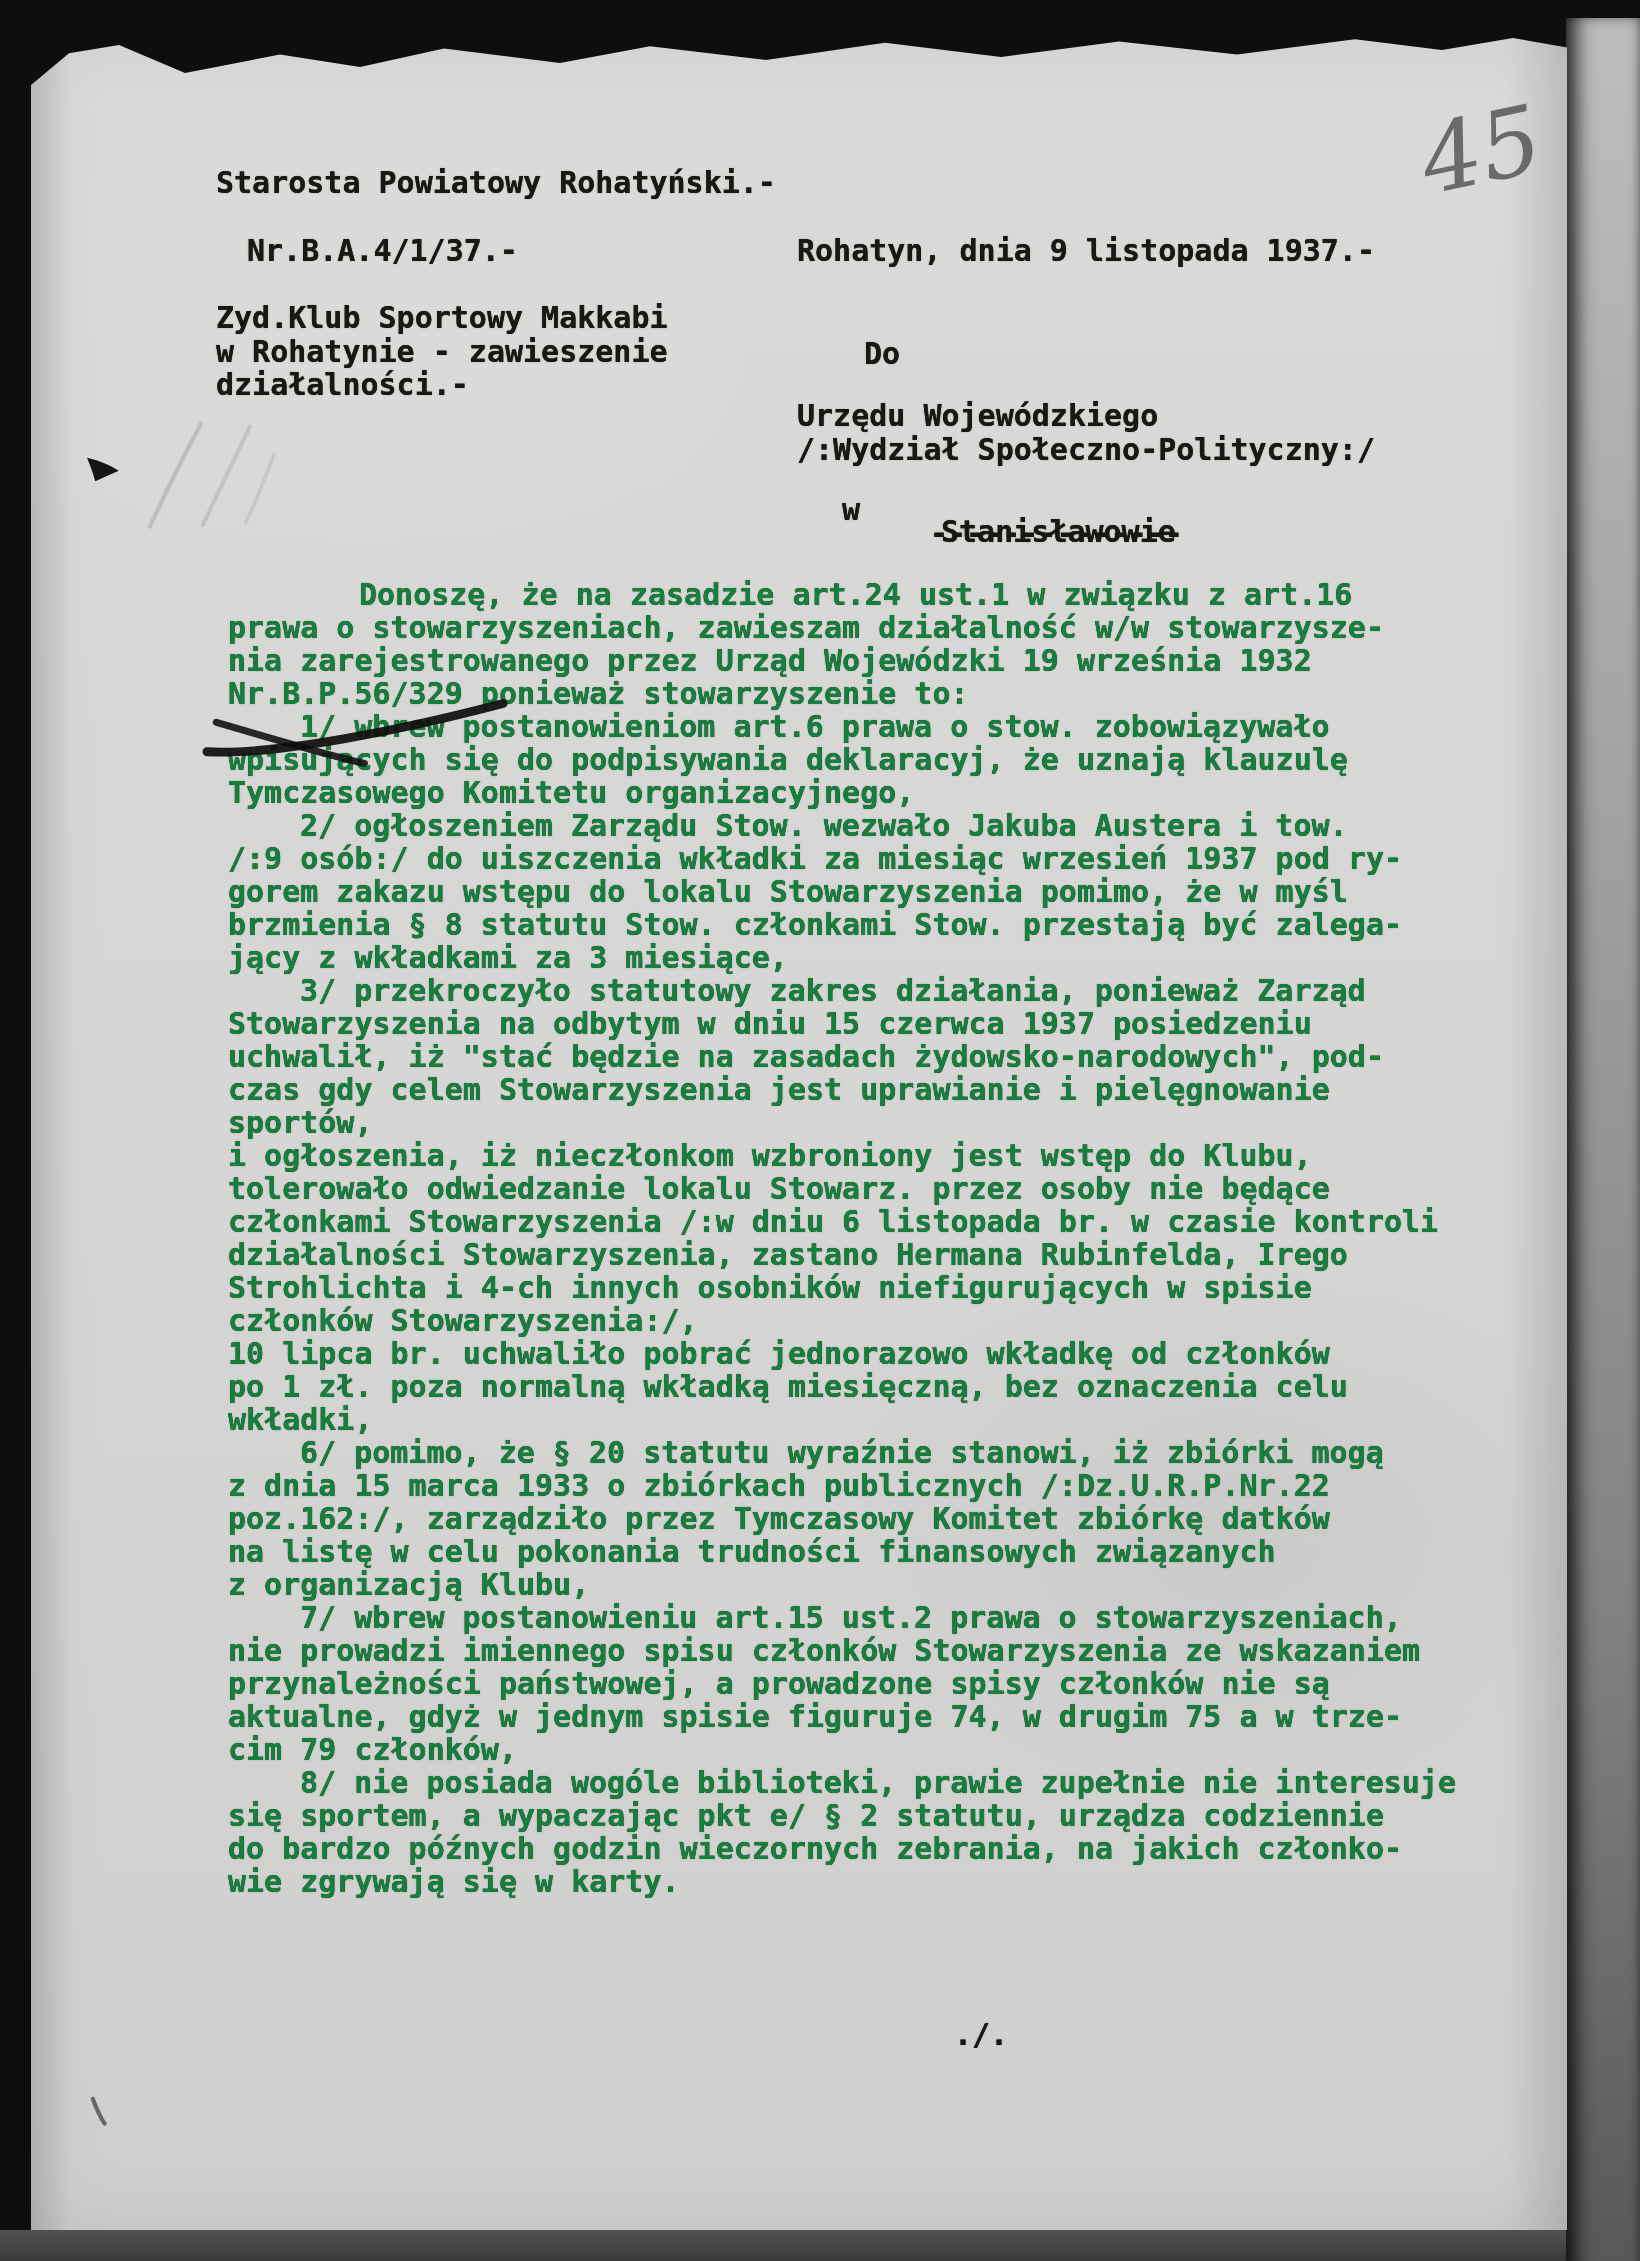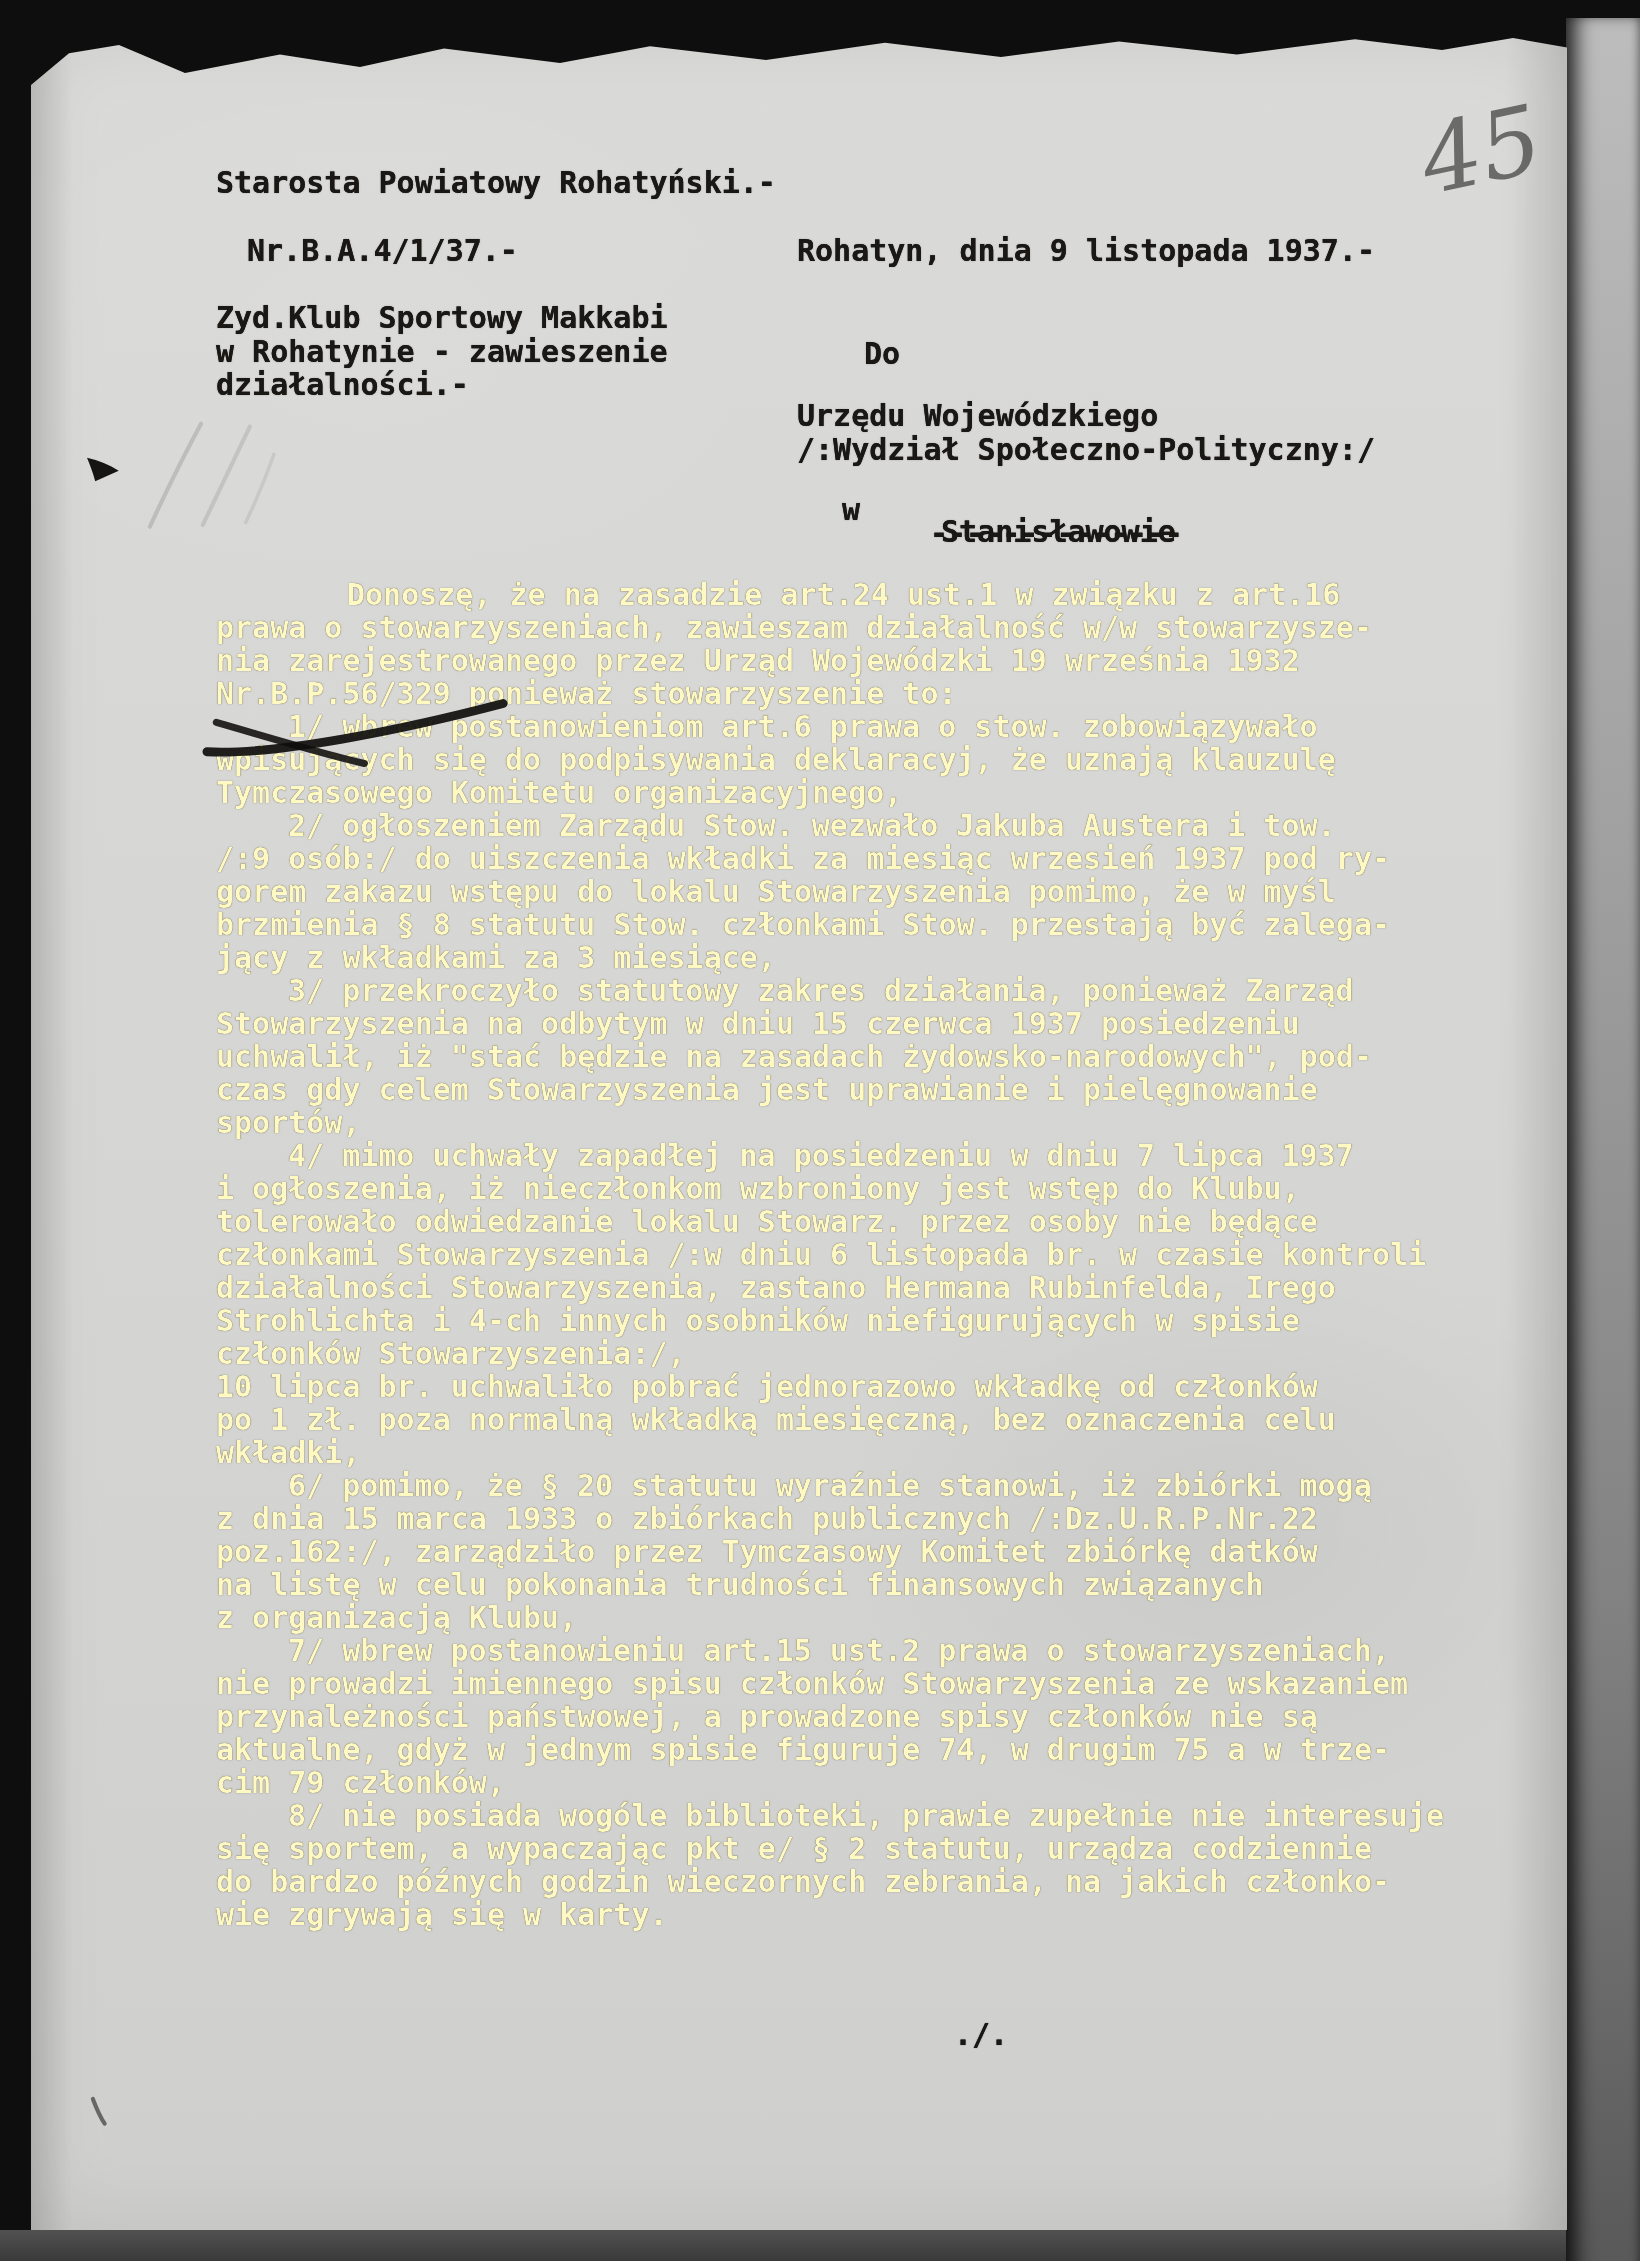--- a/index.html
+++ b/index.html
@@ -41,23 +41,23 @@
     z-index:1;
   }
   .ink{
     position:absolute;white-space:pre;
     font:700 30px/33px "DejaVu Sans Mono","Liberation Mono",monospace;
     color:#1a1815;
     text-shadow:0 0 0.6px rgba(15,12,10,.9),0 0 1.8px rgba(35,30,22,.3);
     z-index:3;
   }
   .body-text{
-    position:absolute;left:216px;top:560px;width:1388px;z-index:3;
+    position:absolute;left:228px;top:560px;width:1388px;z-index:3;
     font:700 30px/33px "DejaVu Sans Mono","Liberation Mono",monospace;
-    color:#fef9c3;
+    color:#15803d;
     text-shadow:0 0 0.6px rgba(15,12,10,.9),0 0 1.8px rgba(35,30,22,.3);
   }
   .tline{white-space:pre;}
   .ind-intro{padding-left:131px;}
   .ind-point{padding-left:72px;}
   .marks{position:absolute;left:0;top:0;width:1640px;height:2261px;z-index:4;pointer-events:none;}
 </style>
 </head>
 <body>
 
@@ -93,21 +93,20 @@
       <div class="tline ind-point">2/ ogłoszeniem Zarządu Stow. wezwało Jakuba Austera i tow.</div>
       <div class="tline">/:9 osób:/ do uiszczenia wkładki za miesiąc wrzesień 1937 pod ry-</div>
       <div class="tline">gorem zakazu wstępu do lokalu Stowarzyszenia pomimo, że w myśl</div>
       <div class="tline">brzmienia § 8 statutu Stow. członkami Stow. przestają być zalega-</div>
       <div class="tline">jący z wkładkami za 3 miesiące,</div>
       <div class="tline ind-point">3/ przekroczyło statutowy zakres działania, ponieważ Zarząd</div>
       <div class="tline">Stowarzyszenia na odbytym w dniu 15 czerwca 1937 posiedzeniu</div>
       <div class="tline">uchwalił, iż "stać będzie na zasadach żydowsko-narodowych", pod-</div>
       <div class="tline">czas gdy celem Stowarzyszenia jest uprawianie i pielęgnowanie</div>
       <div class="tline">sportów,</div>
-      <div class="tline ind-point">4/ mimo uchwały zapadłej na posiedzeniu w dniu 7 lipca 1937</div>
       <div class="tline">i ogłoszenia, iż nieczłonkom wzbroniony jest wstęp do Klubu,</div>
       <div class="tline">tolerowało odwiedzanie lokalu Stowarz. przez osoby nie będące</div>
       <div class="tline">członkami Stowarzyszenia /:w dniu 6 listopada br. w czasie kontroli</div>
       <div class="tline">działalności Stowarzyszenia, zastano Hermana Rubinfelda, Irego</div>
       <div class="tline">Strohlichta i 4-ch innych osobników niefigurujących w spisie</div>
       <div class="tline">członków Stowarzyszenia:/,</div>
       <div class="tline">10 lipca br. uchwaliło pobrać jednorazowo wkładkę od członków</div>
       <div class="tline">po 1 zł. poza normalną wkładką miesięczną, bez oznaczenia celu</div>
       <div class="tline">wkładki,</div>
       <div class="tline ind-point">6/ pomimo, że § 20 statutu wyraźnie stanowi, iż zbiórki mogą</div>

